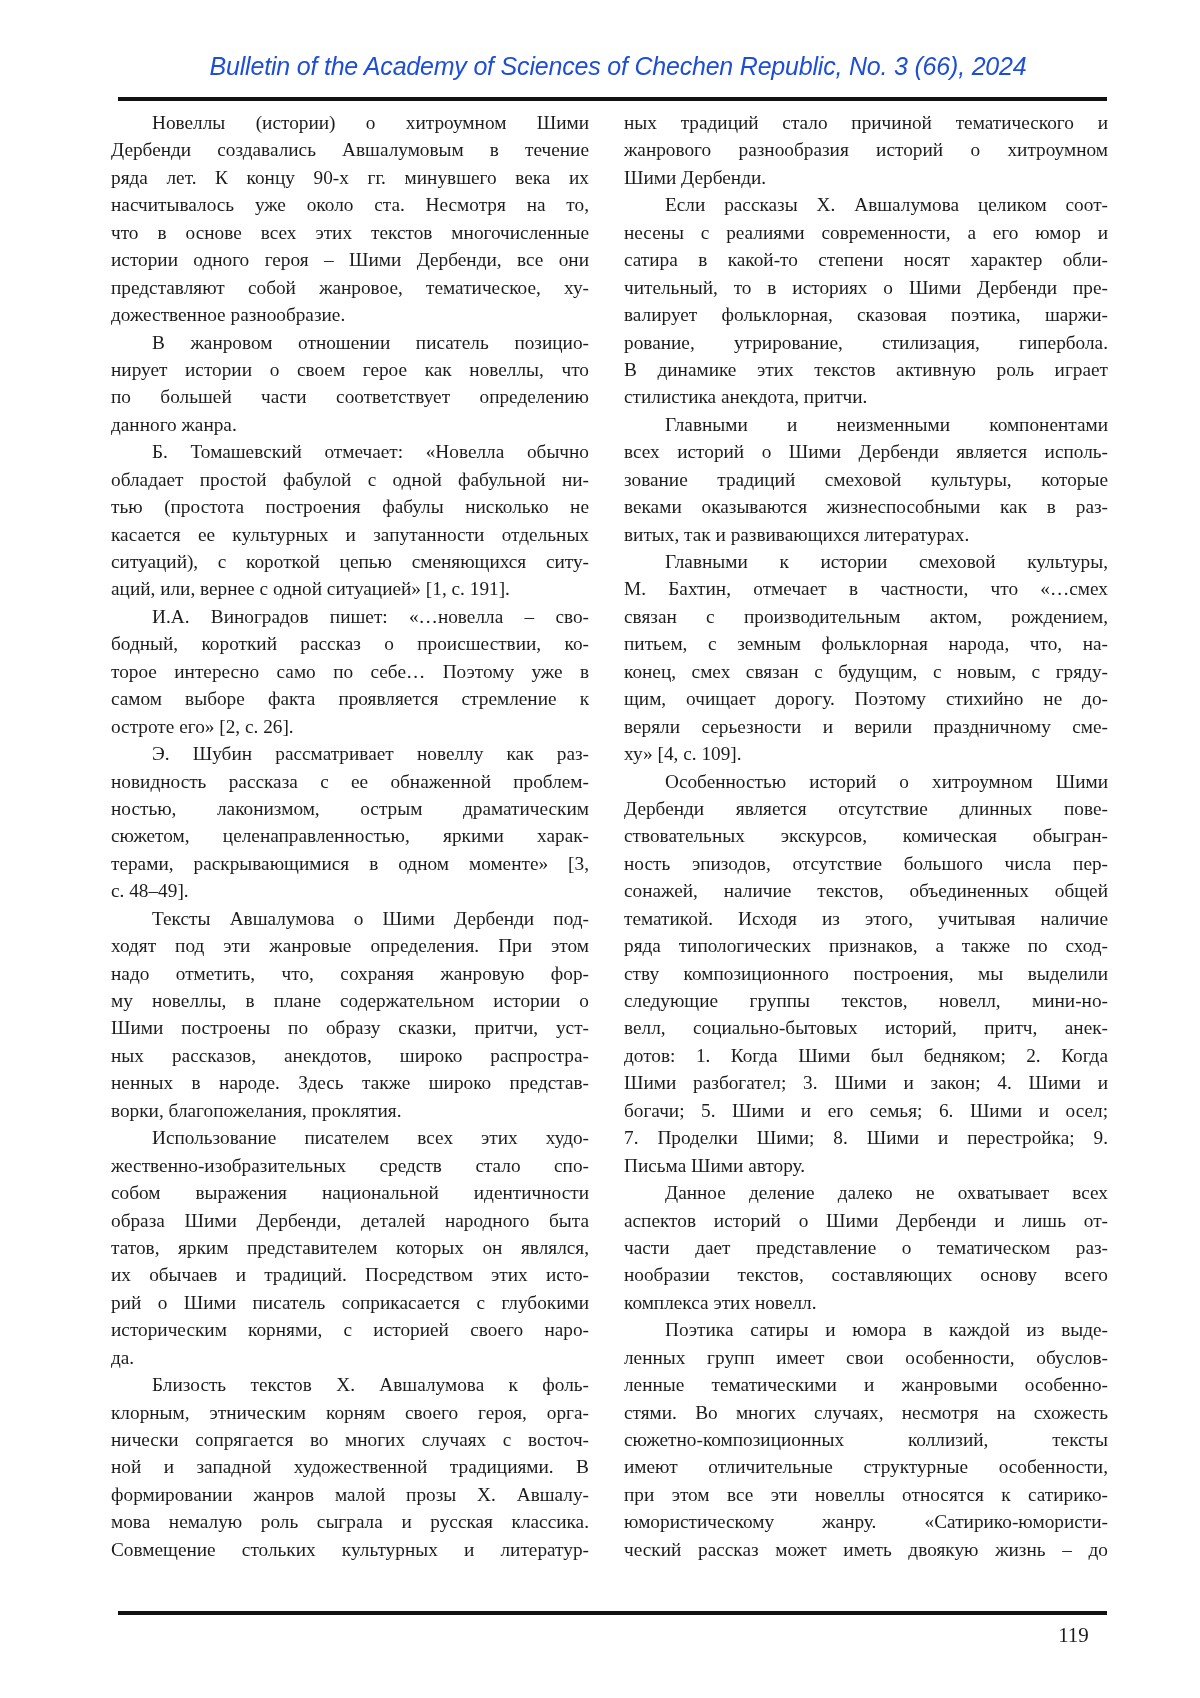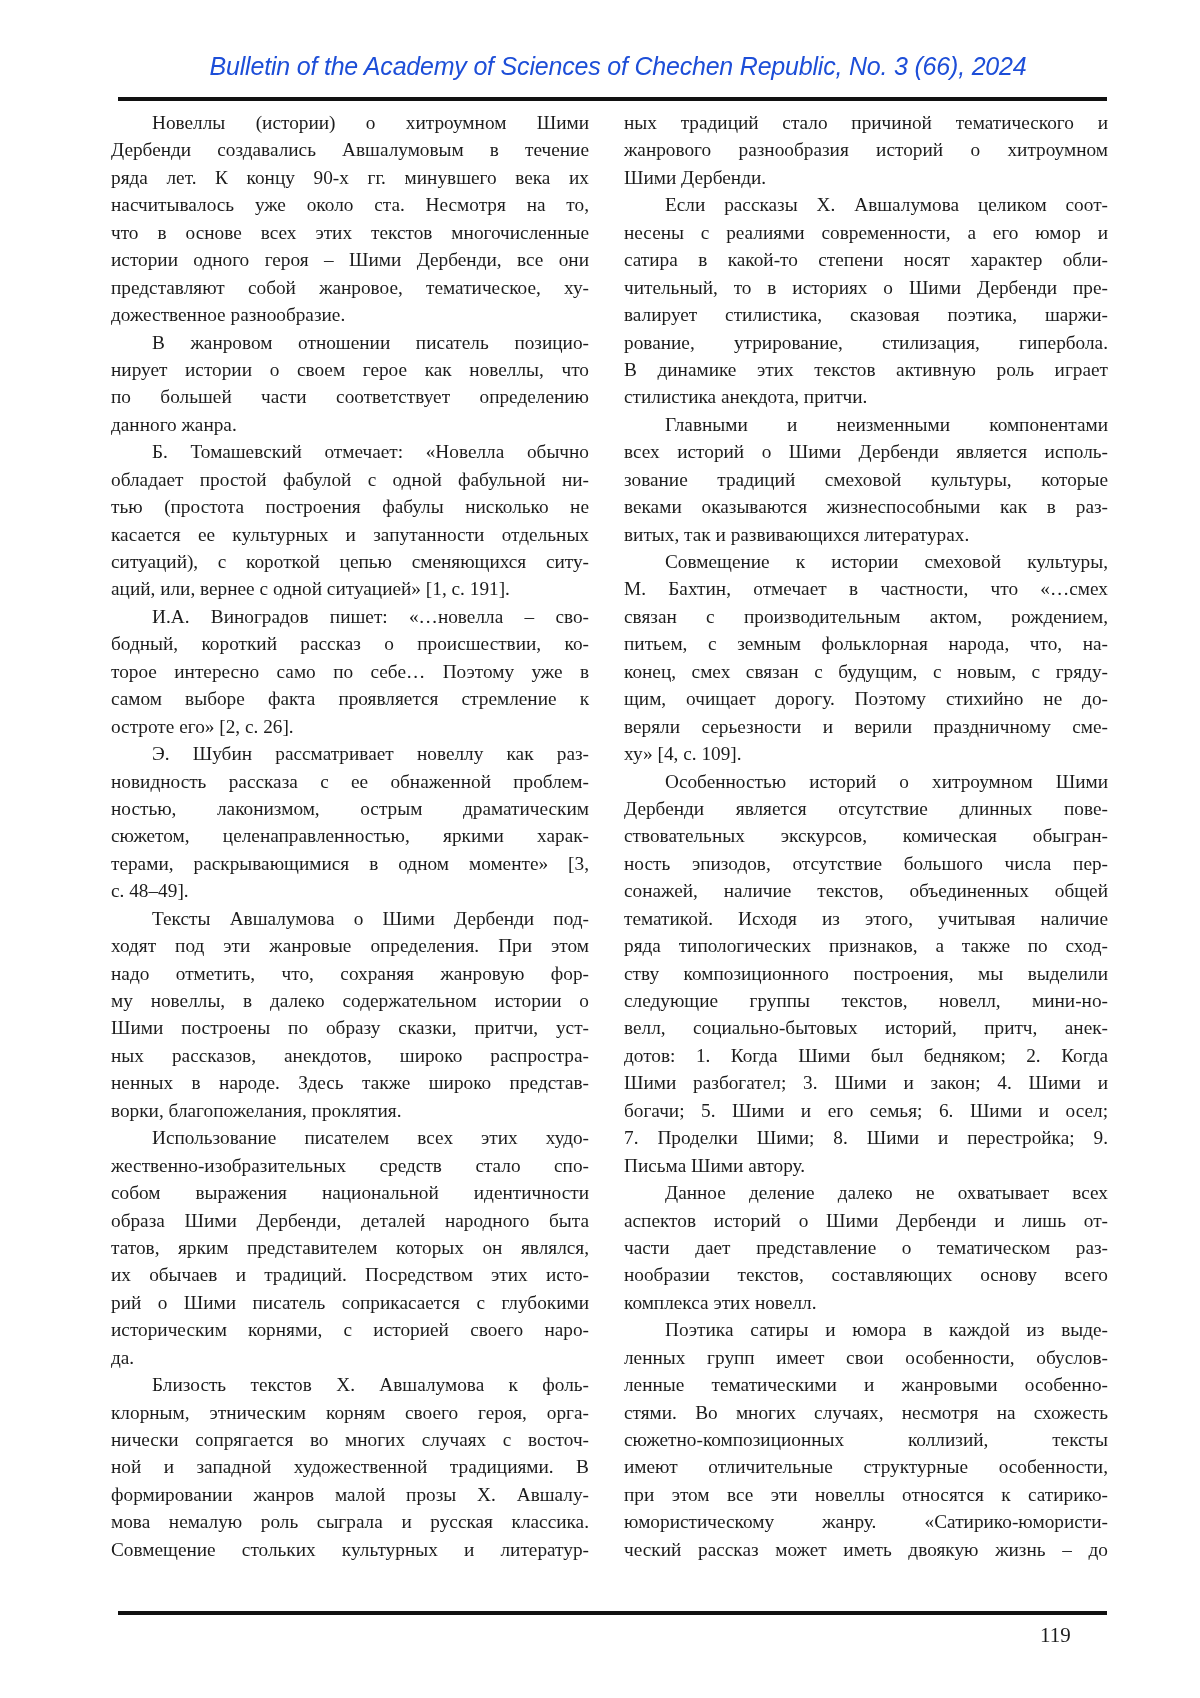--- a/index.html
+++ b/index.html
@@ -62,21 +62,21 @@
       text-align-last: justify;
       overflow: visible;
     }
     .line.first { padding-left: 41px; }
     .line.last { text-align-last: left; }
     .page-number {
       position: absolute;
       left: 1040px;
       top: 1623px;
       width: 67px;
-      text-align: left;
+      text-align: center;
       font-family: "Liberation Serif", serif;
       font-size: 21px;
       color: #1c1c1c;
     }
   </style>
 </head>
 <body>
 
 <div class="header">Bulletin of the Academy of Sciences of Chechen Republic, No. 3 (66), 2024</div>
 <div class="rule-top"></div>
@@ -118,21 +118,21 @@
       <span class="line">новидность рассказа с ее обнаженной проблем-</span>
       <span class="line">ностью, лаконизмом, острым драматическим</span>
       <span class="line">сюжетом, целенаправленностью, яркими харак-</span>
       <span class="line">терами, раскрывающимися в одном моменте» [3,</span>
       <span class="line last">с. 48–49].</span>
     </div>
     <div class="para">
       <span class="line first">Тексты Авшалумова о Шими Дербенди под-</span>
       <span class="line">ходят под эти жанровые определения. При этом</span>
       <span class="line">надо отметить, что, сохраняя жанровую фор-</span>
-      <span class="line">му новеллы, в далеко содержательном истории о</span>
+      <span class="line">му новеллы, в плане содержательном истории о</span>
       <span class="line">Шими построены по образу сказки, притчи, уст-</span>
       <span class="line">ных рассказов, анекдотов, широко распростра-</span>
       <span class="line">ненных в народе. Здесь также широко представ-</span>
       <span class="line last">ворки, благопожелания, проклятия.</span>
     </div>
     <div class="para">
       <span class="line first">Использование писателем всех этих худо-</span>
       <span class="line">жественно-изобразительных средств стало спо-</span>
       <span class="line">собом выражения национальной идентичности</span>
       <span class="line">образа Шими Дербенди, деталей народного быта</span>
@@ -156,34 +156,34 @@
     <div class="para">
       <span class="line">ных традиций стало причиной тематического и</span>
       <span class="line">жанрового разнообразия историй о хитроумном</span>
       <span class="line last">Шими Дербенди.</span>
     </div>
     <div class="para">
       <span class="line first">Если рассказы Х. Авшалумова целиком соот-</span>
       <span class="line">несены с реалиями современности, а его юмор и</span>
       <span class="line">сатира в какой-то степени носят характер обли-</span>
       <span class="line">чительный, то в историях о Шими Дербенди пре-</span>
-      <span class="line">валирует стилистика, сказовая поэтика, шаржи-</span>
+      <span class="line">валирует фольклорная, сказовая поэтика, шаржи-</span>
       <span class="line">рование, утрирование, стилизация, гипербола.</span>
       <span class="line">В динамике этих текстов активную роль играет</span>
       <span class="line last">стилистика анекдота, притчи.</span>
     </div>
     <div class="para">
       <span class="line first">Главными и неизменными компонентами</span>
       <span class="line">всех историй о Шими Дербенди является исполь-</span>
       <span class="line">зование традиций смеховой культуры, которые</span>
       <span class="line">веками оказываются жизнеспособными как в раз-</span>
       <span class="line last">витых, так и развивающихся литературах.</span>
     </div>
     <div class="para">
-      <span class="line first">Совмещение к истории смеховой культуры,</span>
+      <span class="line first">Главными к истории смеховой культуры,</span>
       <span class="line">М. Бахтин, отмечает в частности, что «…смех</span>
       <span class="line">связан с производительным актом, рождением,</span>
       <span class="line">питьем, с земным фольклорная народа, что, на-</span>
       <span class="line">конец, смех связан с будущим, с новым, с гряду-</span>
       <span class="line">щим, очищает дорогу. Поэтому стихийно не до-</span>
       <span class="line">веряли серьезности и верили праздничному сме-</span>
       <span class="line last">ху» [4, с. 109].</span>
     </div>
     <div class="para">
       <span class="line first">Особенностью историй о хитроумном Шими</span>

